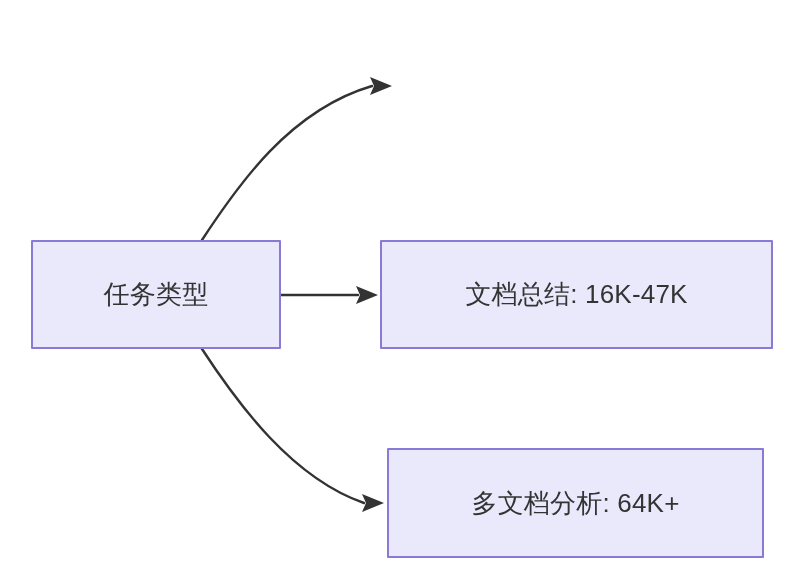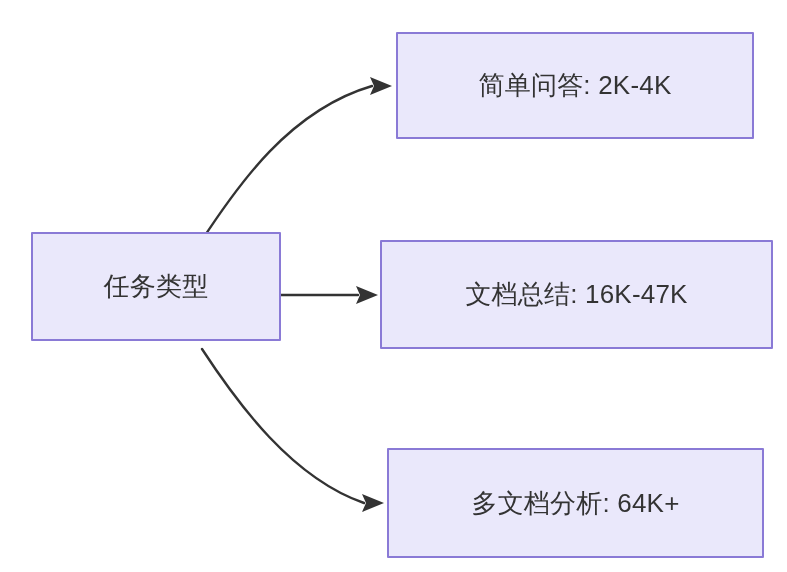--- a/index.html
+++ b/index.html
@@ -39,21 +39,21 @@
   .node-label {
     color: #333333;
     font-size: 26px;
     line-height: 1.25;
     letter-spacing: 0.2px;
     white-space: nowrap;
   }
   
   #node-root {
     left: 31px;
-    top: 232px;
+    top: 240px;
     width: 250px;
     height: 109px;
   }
   
   #node-simple-qa {
     left: 396px;
     top: 32px;
     width: 358px;
     height: 107px;
   }
@@ -100,23 +100,20 @@
     <g>
       <path class="edge-path" d="M 202,349 C 238,404 292,478 364,503"></path>
       <polygon class="edge-arrowhead" points="384,503 362,494 366,503 362,512"></polygon>
     </g>
   </svg>
 
   <div class="node" id="node-root">
     <span class="node-label">任务类型</span>
   </div>
 
-  <div class="node" id="node-simple-qa">
-    <span class="node-label">简单问答: 2K-4K</span>
-  </div>
 
   <div class="node" id="node-doc-summary">
     <span class="node-label">文档总结: 16K-47K</span>
   </div>
 
   <div class="node" id="node-multi-doc">
     <span class="node-label">多文档分析: 64K+</span>
   </div>
 
 </div>

